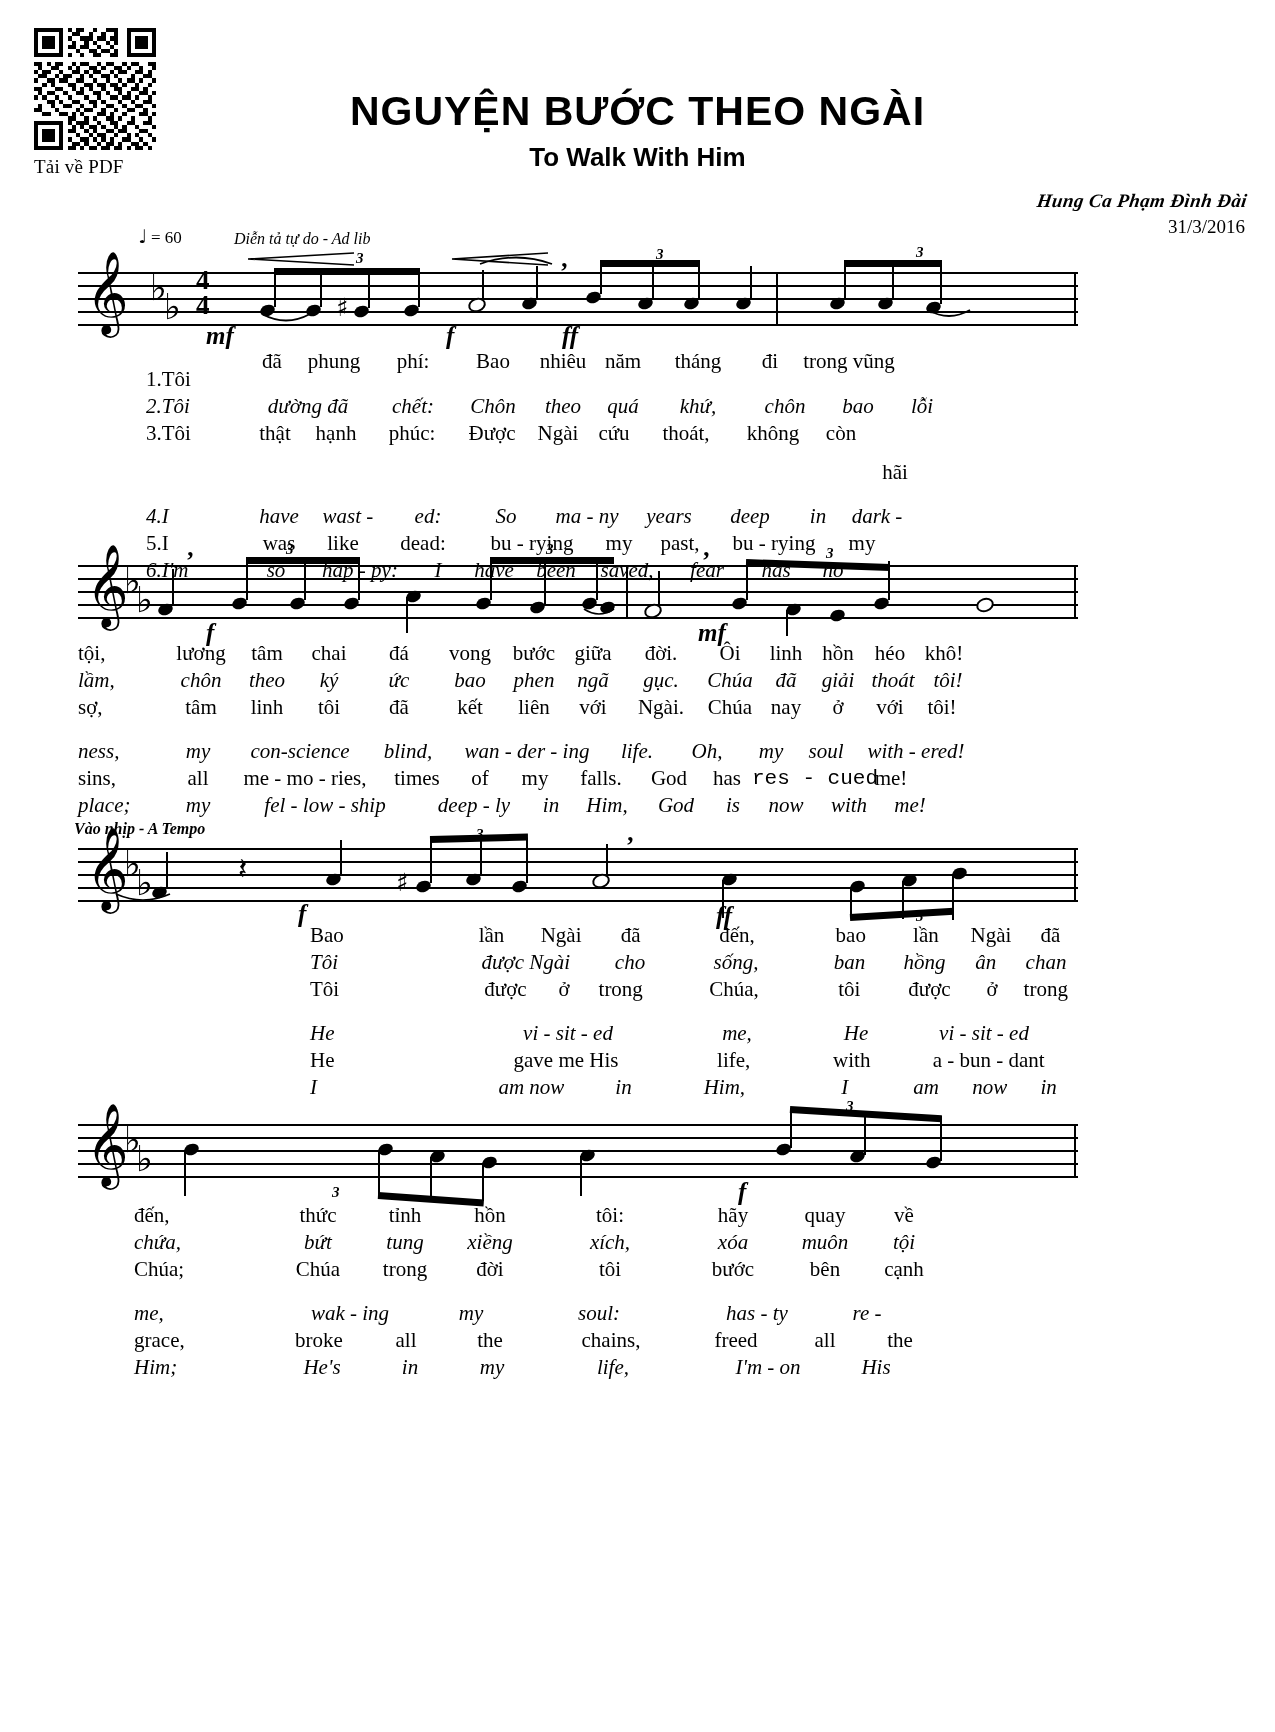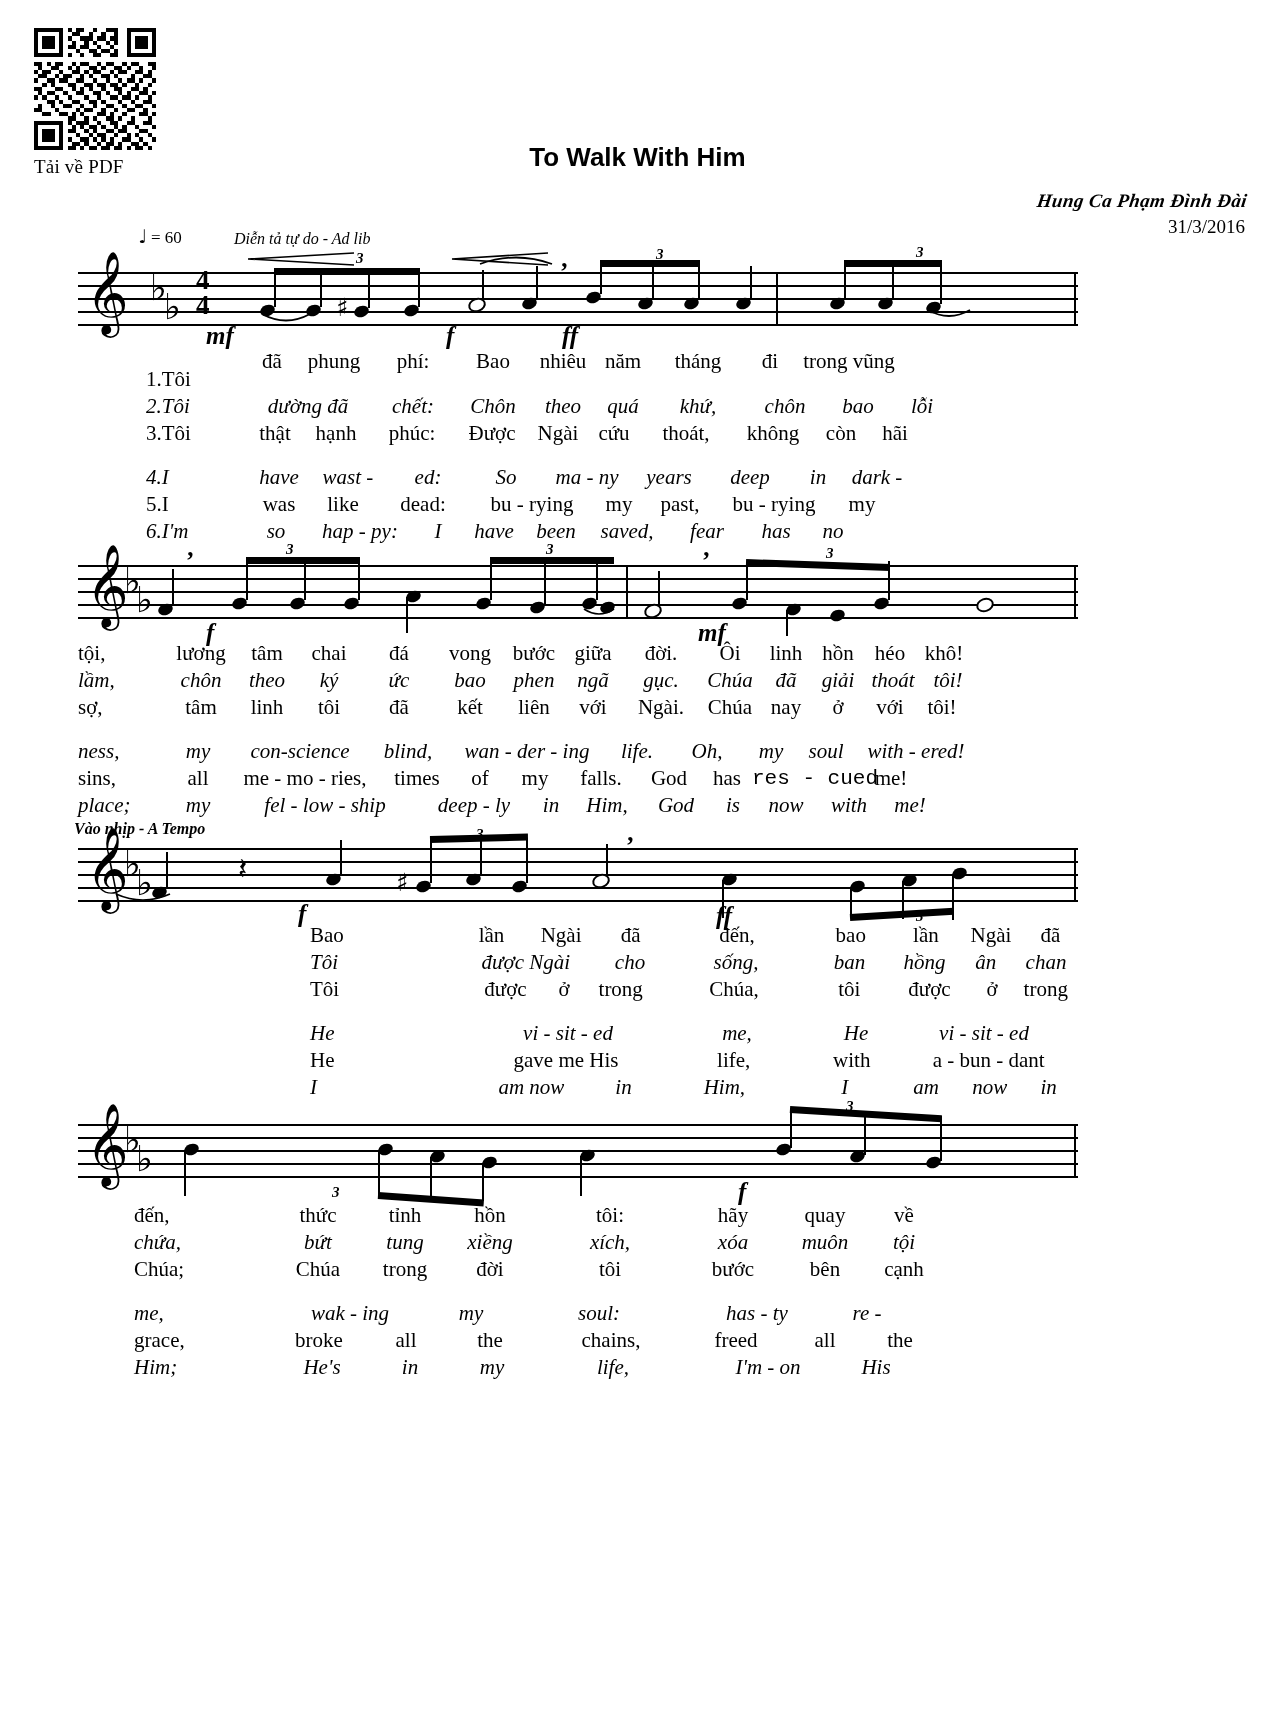--- a/index.html
+++ b/index.html
@@ -297,20 +297,21 @@
           <rect x="16" y="28" width="2" height="1"></rect>
       <rect x="19" y="28" width="2" height="1"></rect>
           <rect x="22" y="28" width="1" height="1"></rect>
           <rect x="24" y="28" width="2" height="1"></rect>
           <rect x="27" y="28" width="1" height="1"></rect>
     </g>
   </svg>
   <div class="qr-label">Tải về PDF</div>
 </div>
 
+<div class="title">NGUYỆN BƯỚC THEO NGÀI</div>
 <div class="subtitle">To Walk With Him</div>
 <div class="composer">Hung Ca Phạm Đình Đài</div>
 <div class="datestamp">31/3/2016</div>
 
 <div class="tempo">
   <span class="qn">♩</span>
   <span>= 60</span>
 </div>
 <div class="adlib">Diễn tả tự do - Ad lib</div>
 <div class="atempo">Vào nhịp - A Tempo</div>
@@ -438,21 +439,21 @@
     <span class="cell" style="width:100px;text-align:left;padding-left:68px;">3.Tôi</span>
     <span class="cell" style="width:58px;">thật</span>
     <span class="cell" style="width:64px;">hạnh</span>
     <span class="cell" style="width:88px;">phúc:</span>
     <span class="cell" style="width:72px;">Được</span>
     <span class="cell" style="width:60px;">Ngài</span>
     <span class="cell" style="width:52px;">cứu</span>
     <span class="cell" style="width:92px;">thoát,</span>
     <span class="cell" style="width:82px;">không</span>
     <span class="cell" style="width:54px;">còn</span>
-    <span class="cell" style="width:54px;">hãi</span>
+    <span class="cell" style="width:54px;margin-top:39px;">hãi</span>
   </div>
   <div class="gap"></div>
   <div class="lyr-row ital">
     <span class="cell" style="width:100px;text-align:left;padding-left:68px;">4.I</span>
     <span class="cell" style="width:66px;">have</span>
     <span class="cell" style="width:72px;">wast -</span>
     <span class="cell" style="width:88px;">ed:</span>
     <span class="cell" style="width:68px;">So</span>
     <span class="cell" style="width:94px;">ma - ny</span>
     <span class="cell" style="width:70px;">years</span>

